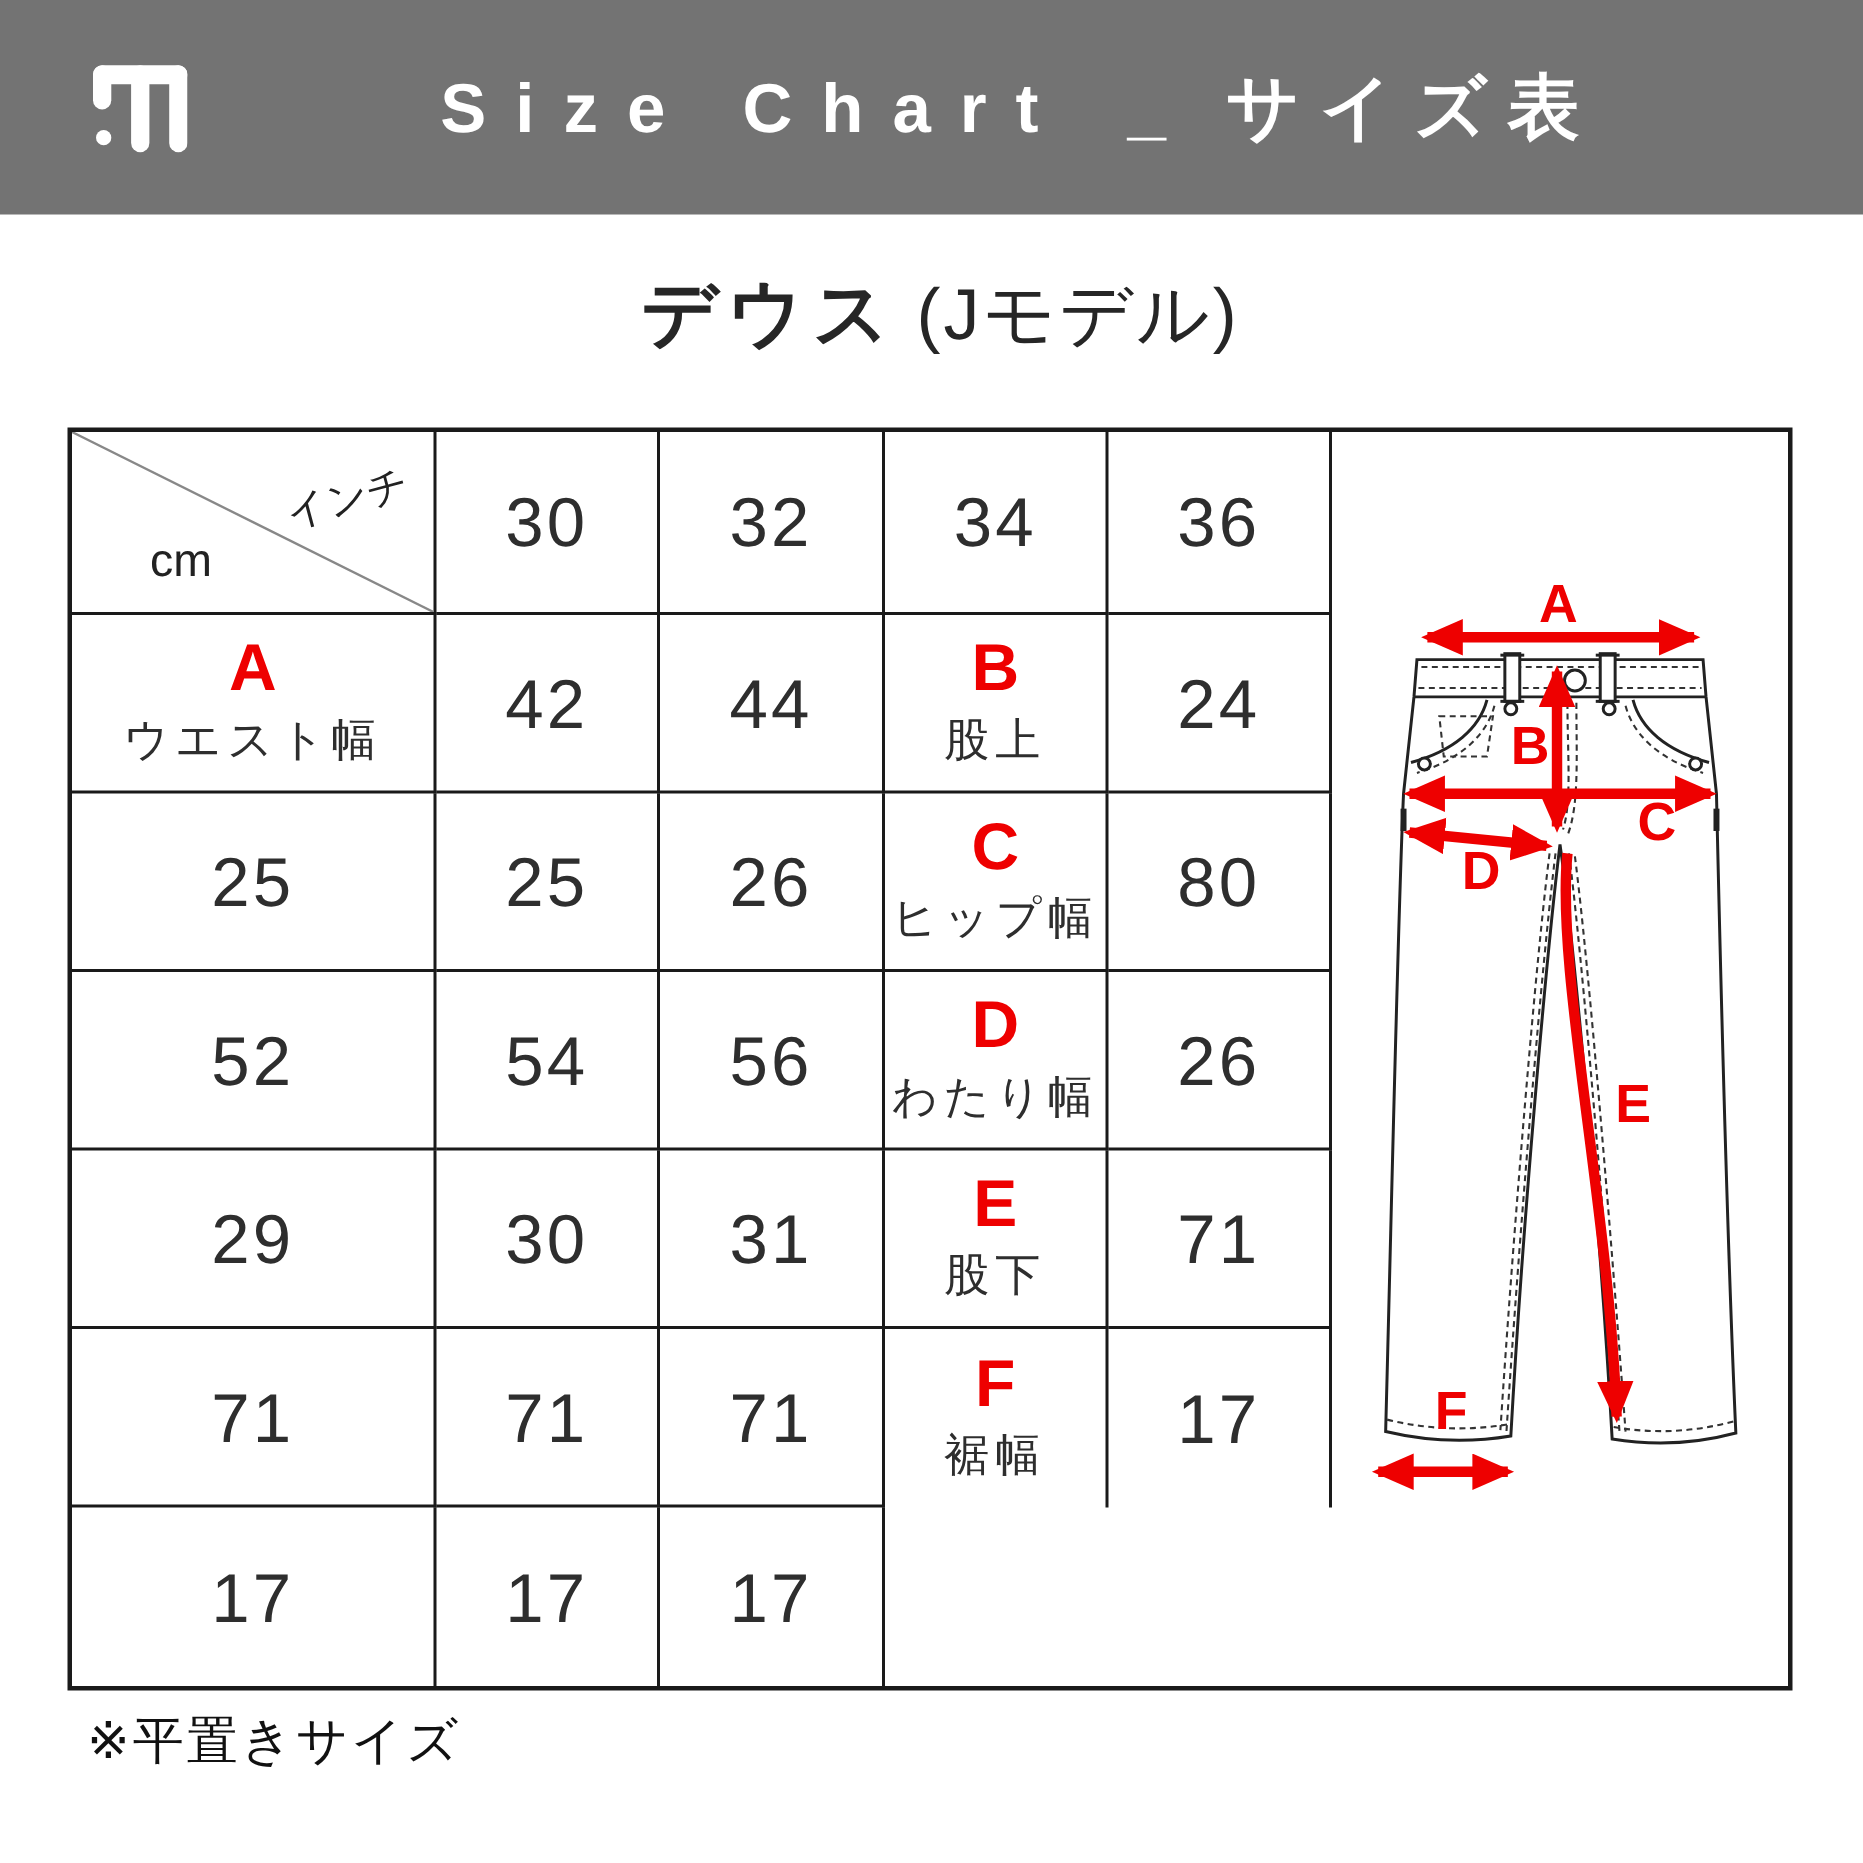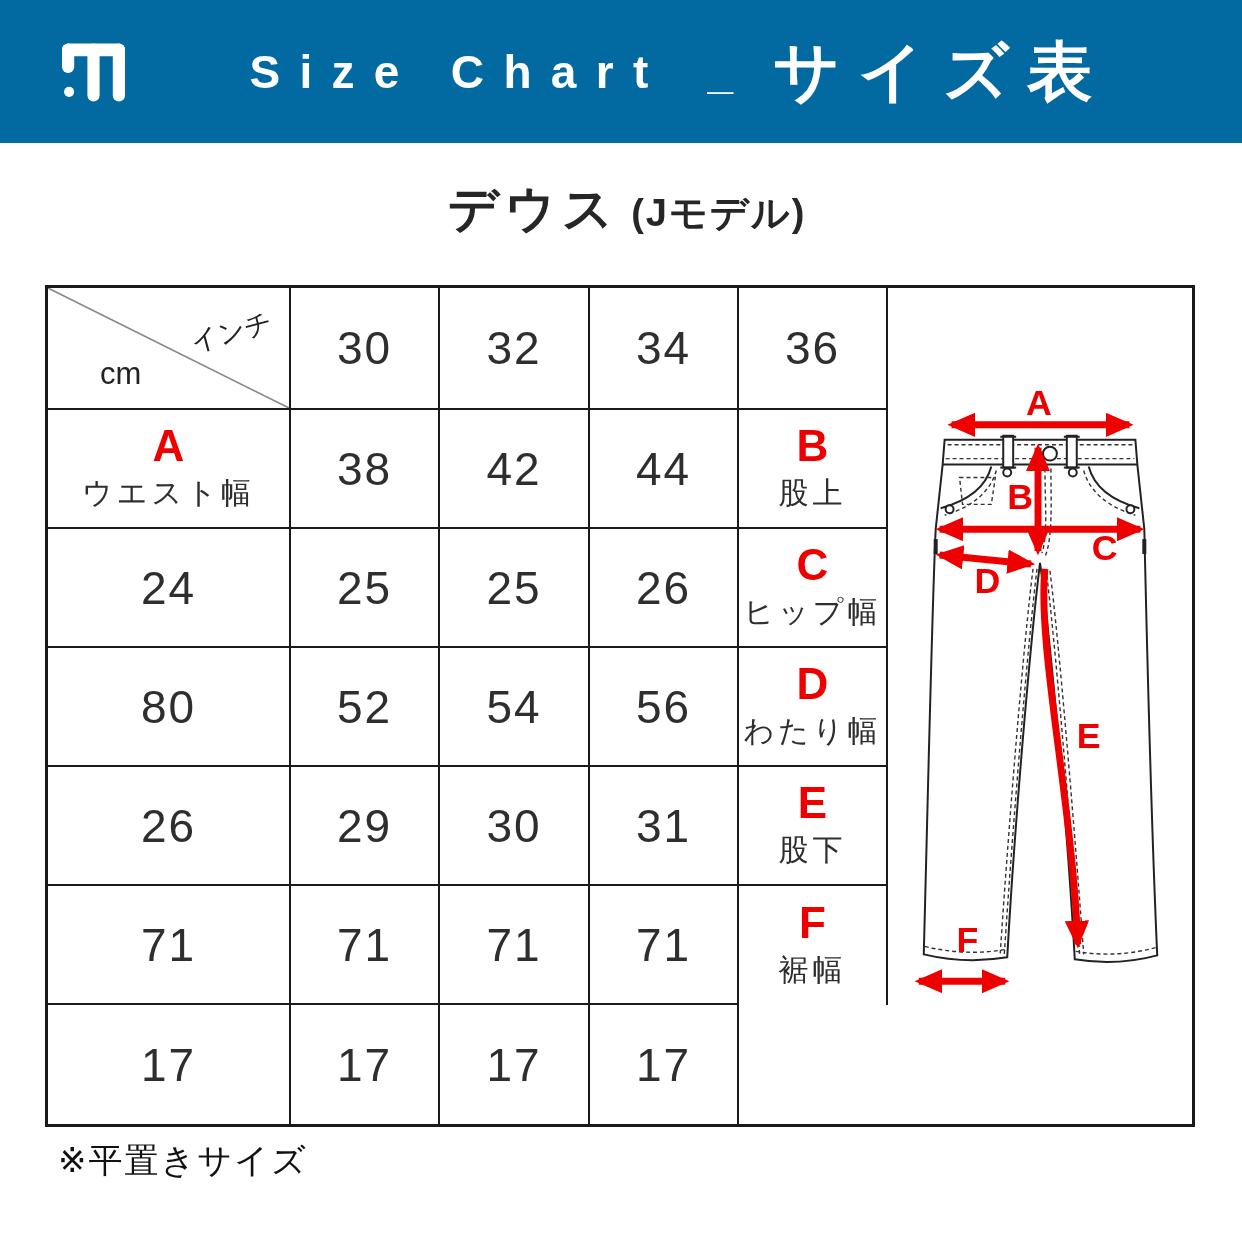--- a/index.html
+++ b/index.html
@@ -8,40 +8,40 @@
     position:relative;
     background:#ffffff;
     font-family:"Liberation Sans","DejaVu Sans",sans-serif;
     color:#2b2b2b;
     overflow:hidden;
   }
 
   
   .header-bar {
     position:absolute; left:0; top:0; width:1242px; height:143px;
-    background:#0369a1;
+    background:#737373;
     display:flex; align-items:center;
   }
   .logo { position:absolute; left:62px; top:43px; width:63px; height:60px; }
   .bar-title {
     display:flex; align-items:center; gap:40px;
     margin:0 auto; padding-left:118px;
     color:#ffffff; font-weight:bold; white-space:nowrap;
   }
   .bar-title .en { font-size:46px; letter-spacing:0.42em; }
   .bar-title .sep { font-size:46px; letter-spacing:0; }
-  .bar-title .ja { font-size:65px; letter-spacing:0.28em; }
+  .bar-title .ja { font-size:48px; letter-spacing:0.28em; }
 
   
   .product-title {
     position:absolute; left:0; top:176px; width:1242px;
     text-align:center; white-space:nowrap;
   }
   .product-title .name { font-size:50px; font-weight:bold; color:#262626; letter-spacing:6px;margin-left:12px; }
-  .product-title .model { font-size:38px; font-weight:bold; color:#262626; margin-left:12px; letter-spacing:2px; }
+  .product-title .model { font-size:48px; font-weight:normal; color:#262626; margin-left:12px; letter-spacing:2px; }
 
   
   .size-table {
     position:absolute; left:45px; top:285px;
     display:grid;
     grid-template-columns:243px 149px 150px 149px 149px 304px;
     grid-template-rows:122px repeat(6,119px);
     border:3px solid #1a1a1a;
     background:#ffffff;
   }
@@ -199,21 +199,20 @@
   </div>
   <div class="cell size-header">30</div>
   <div class="cell size-header">32</div>
   <div class="cell size-header">34</div>
   <div class="cell size-header">36</div>
 
   <div class="cell label-cell">
     <div class="row-key">A</div>
     <div class="row-label">ウエスト幅</div>
   </div>
-  <div class="cell value-cell">38</div>
   <div class="cell value-cell">42</div>
   <div class="cell value-cell">44</div>
 
   <div class="cell label-cell">
     <div class="row-key">B</div>
     <div class="row-label">股上</div>
   </div>
   <div class="cell value-cell">24</div>
   <div class="cell value-cell">25</div>
   <div class="cell value-cell">25</div>

